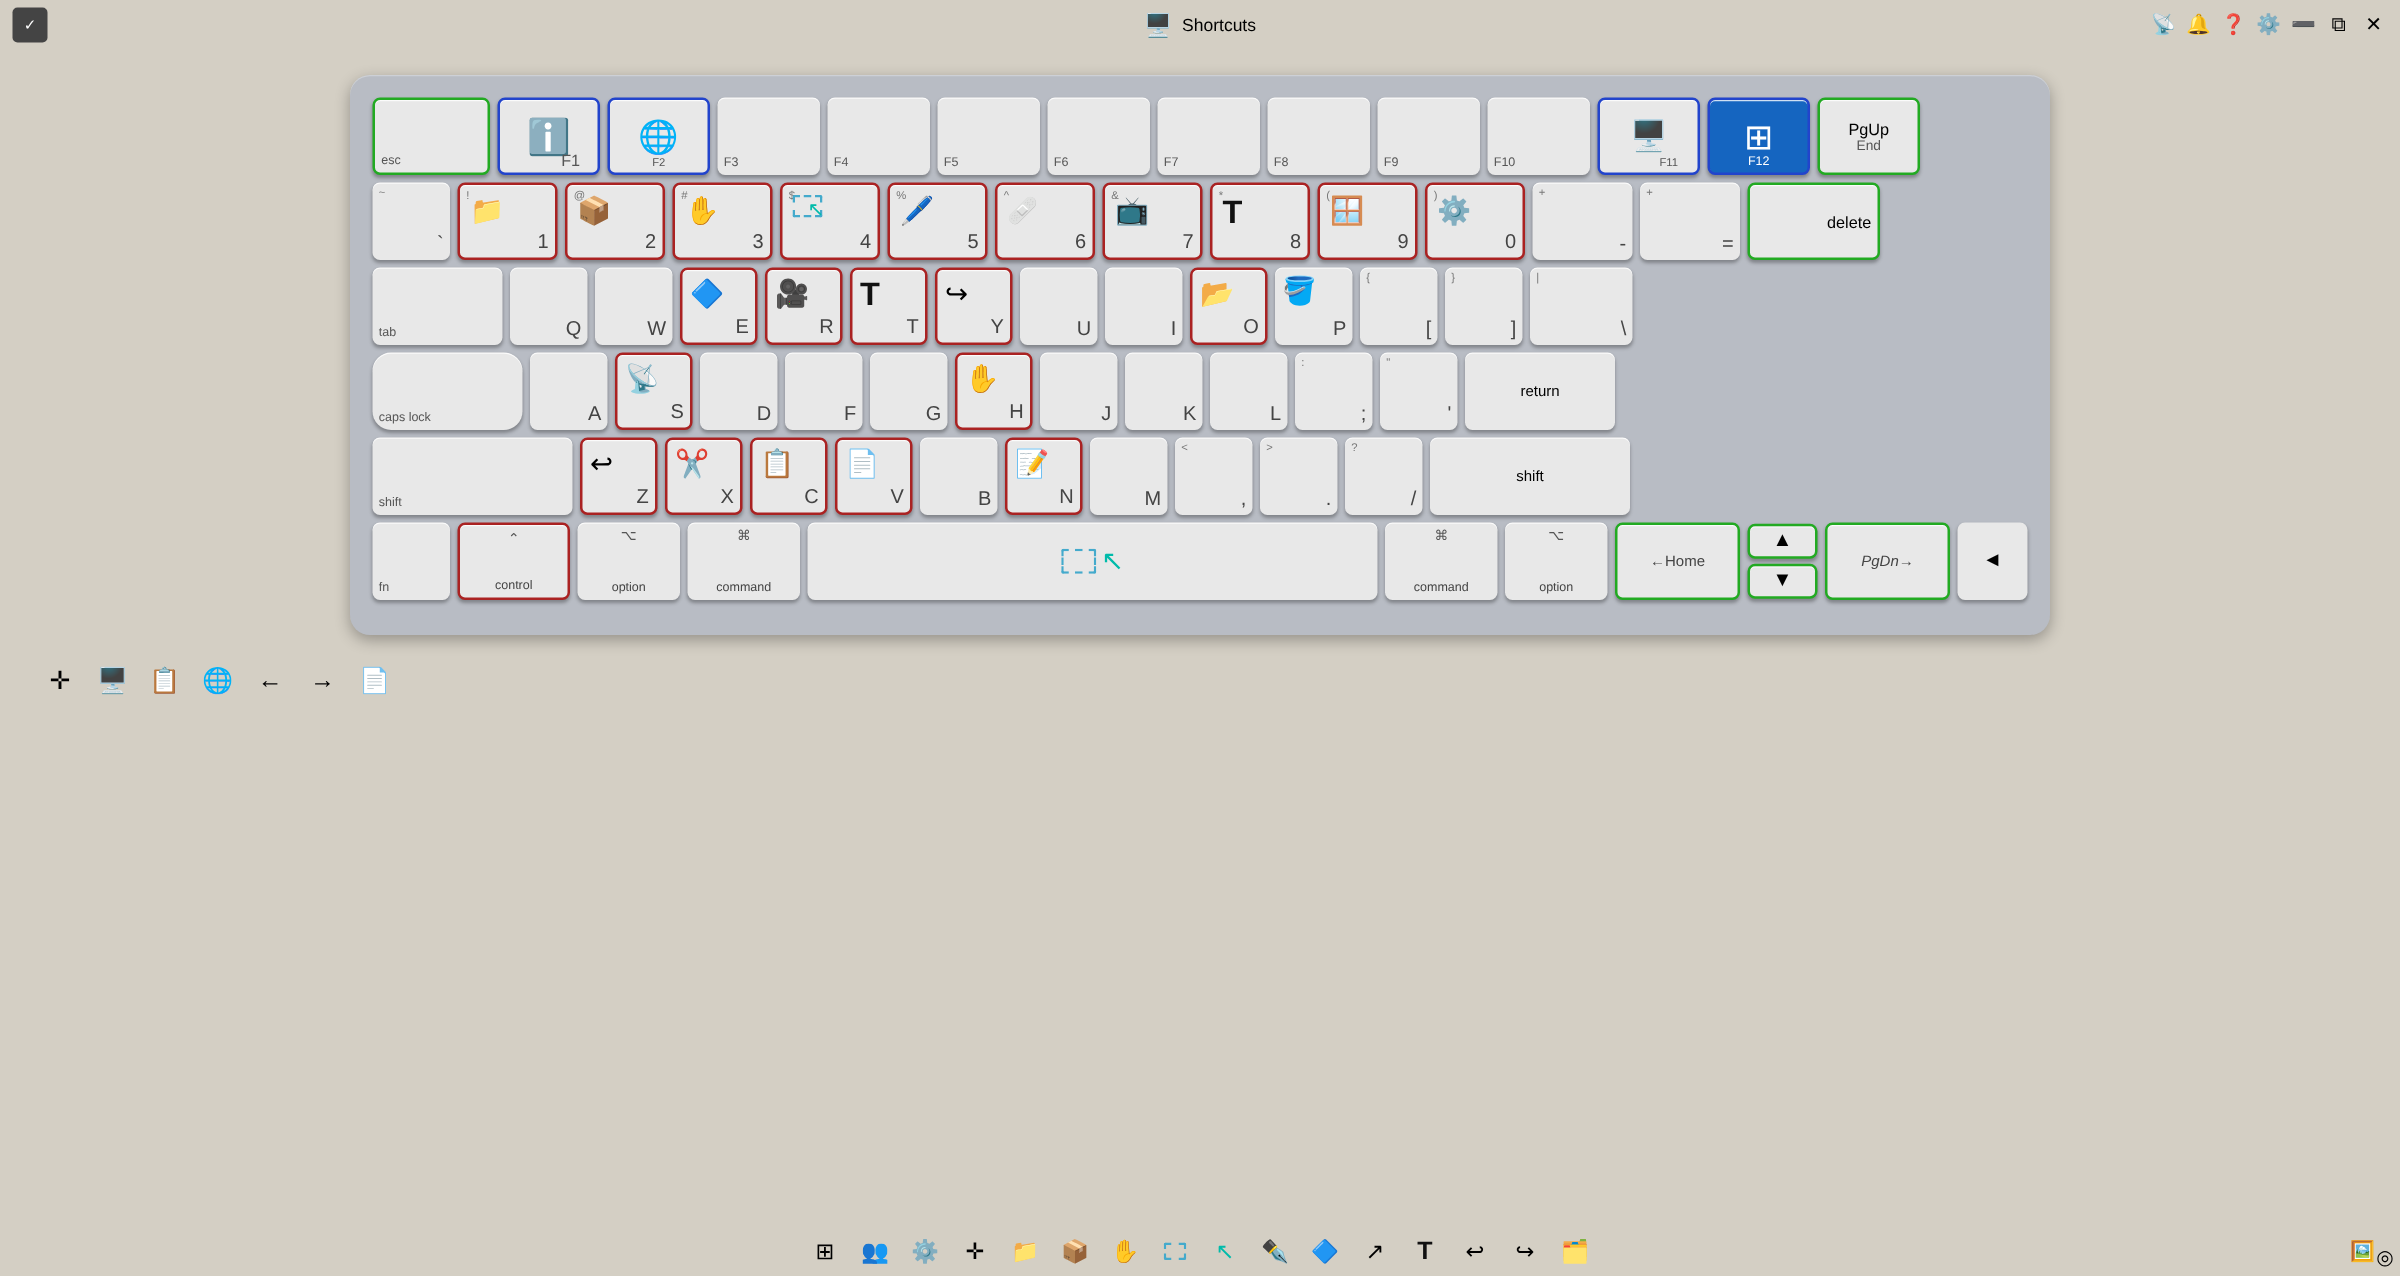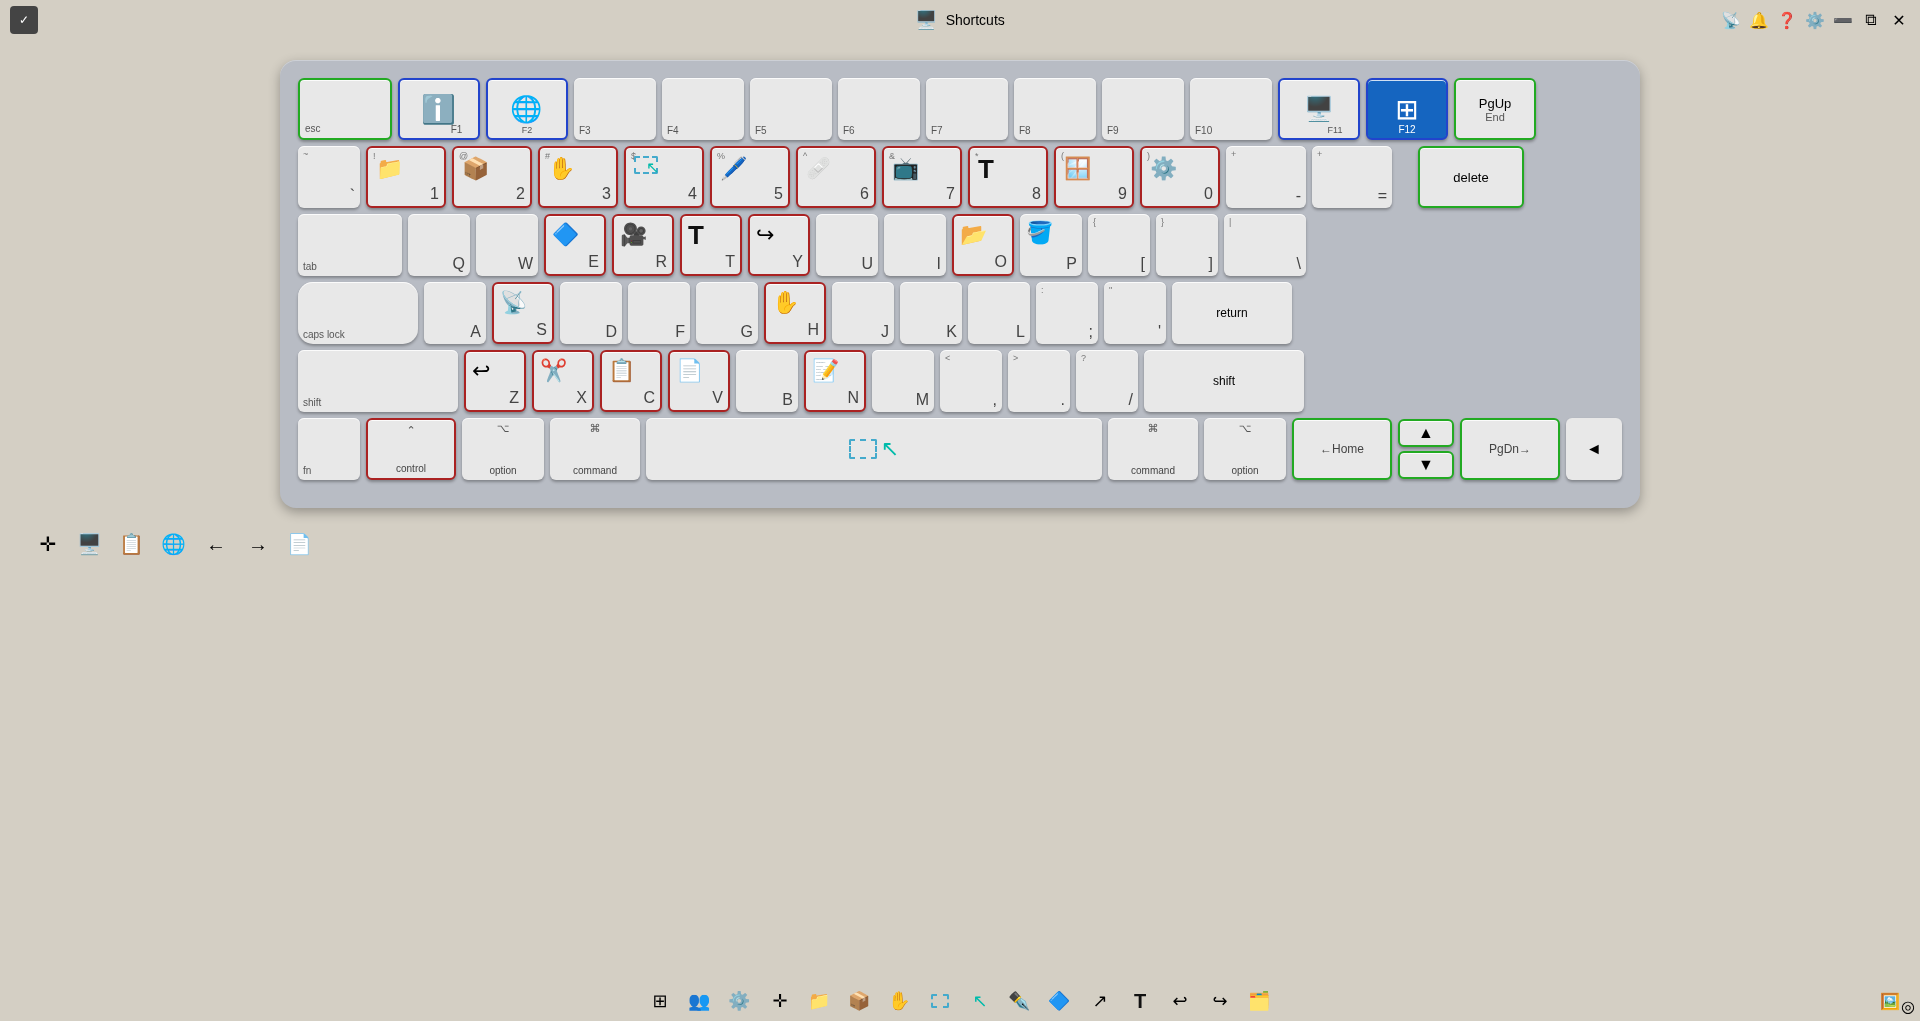--- a/index.html
+++ b/index.html
@@ -246,21 +246,21 @@
   <div class="keyboard">
 
     <div class="key-row">
 
       <div class="key key-esc border-green">
         <span class="key-label-fn">esc</span>
       </div>
 
       <div class="key key-f border-blue" style="align-items:center;justify-content:center;">
         <div style="font-size:28px;">ℹ️</div>
-        <span class="key-label" style="position:absolute;bottom:3px;left:50%;transform:translateX(-50%);font-size:10px;padding-left:35px;">F1</span>
+        <span class="key-label" style="position:absolute;bottom:3px;left:50%;transform:translateX(-50%);font-size:13px;padding-left:35px;">F1</span>
       </div>
 
       <div class="key key-f border-blue" style="align-items:center;justify-content:center;">
         <div style="font-size:26px;">🌐</div>
         <span class="key-label" style="position:absolute;bottom:3px;left:50%;transform:translateX(-50%);font-size:9px;">F2</span>
       </div>
 
       <div class="key key-f">
         <span class="key-label-fn">F3</span>
       </div>
@@ -382,21 +382,21 @@
       <div class="key key-num">
         <span class="key-sym-tl">+</span>
         <span class="key-letter-br">-</span>
       </div>
 
       <div class="key key-num">
         <span class="key-sym-tl">+</span>
         <span class="key-letter-br">=</span>
       </div>
 
-      <div class="key key-delete border-green" style="align-items:center;justify-content:center;margin-left:20px;">
+      <div class="key key-delete border-green" style="align-items:flex-end;justify-content:center;">
         <span style="font-size:13px;">delete</span>
       </div>
     </div>
 
     <div class="key-row">
 
       <div class="key key-tab">
         <span class="key-label-fn">tab</span>
       </div>
 
@@ -626,21 +626,21 @@
 
       <div style="display:flex;flex-direction:column;gap:4px;">
         <div class="key border-green" style="height:28px;min-width:56px;align-items:center;justify-content:center;">
           <span>▲</span>
         </div>
         <div class="key border-green" style="height:28px;min-width:56px;align-items:center;justify-content:center;">
           <span>▼</span>
         </div>
       </div>
 
-      <div class="key key-pgup border-green" style="align-items:center;justify-content:center;">
+      <div class="key key-pgup border-green" style="align-items:center;justify-content:center;font-style:italic;">
         <div class="pgup-key">
           <span style="font-size:12px;">PgDn→</span>
         </div>
       </div>
 
       <div class="key" style="height:62px;min-width:56px;align-items:center;justify-content:center;display:flex;background:#e8e8e8;border-radius:6px;box-shadow:0 2px 3px rgba(0,0,0,0.3);">
         <span>◄</span>
       </div>
     </div>
 

